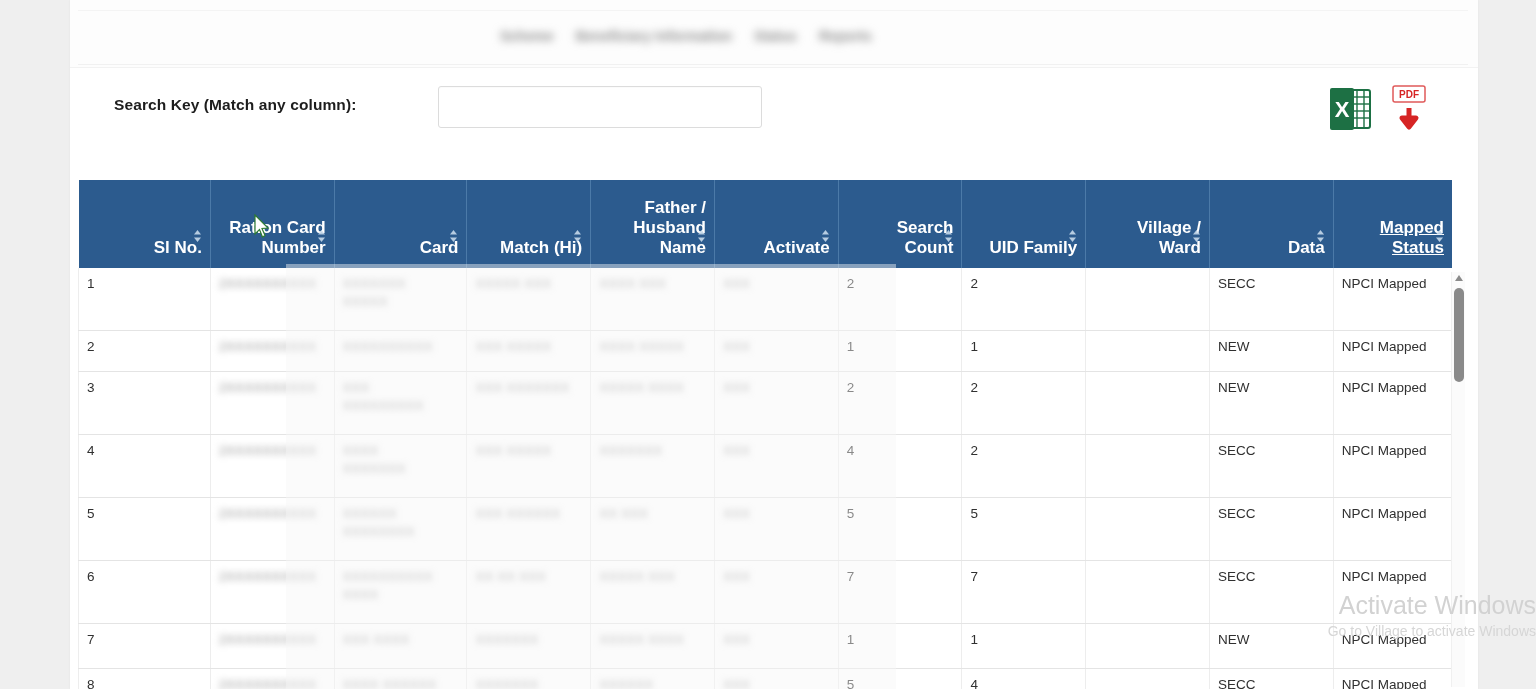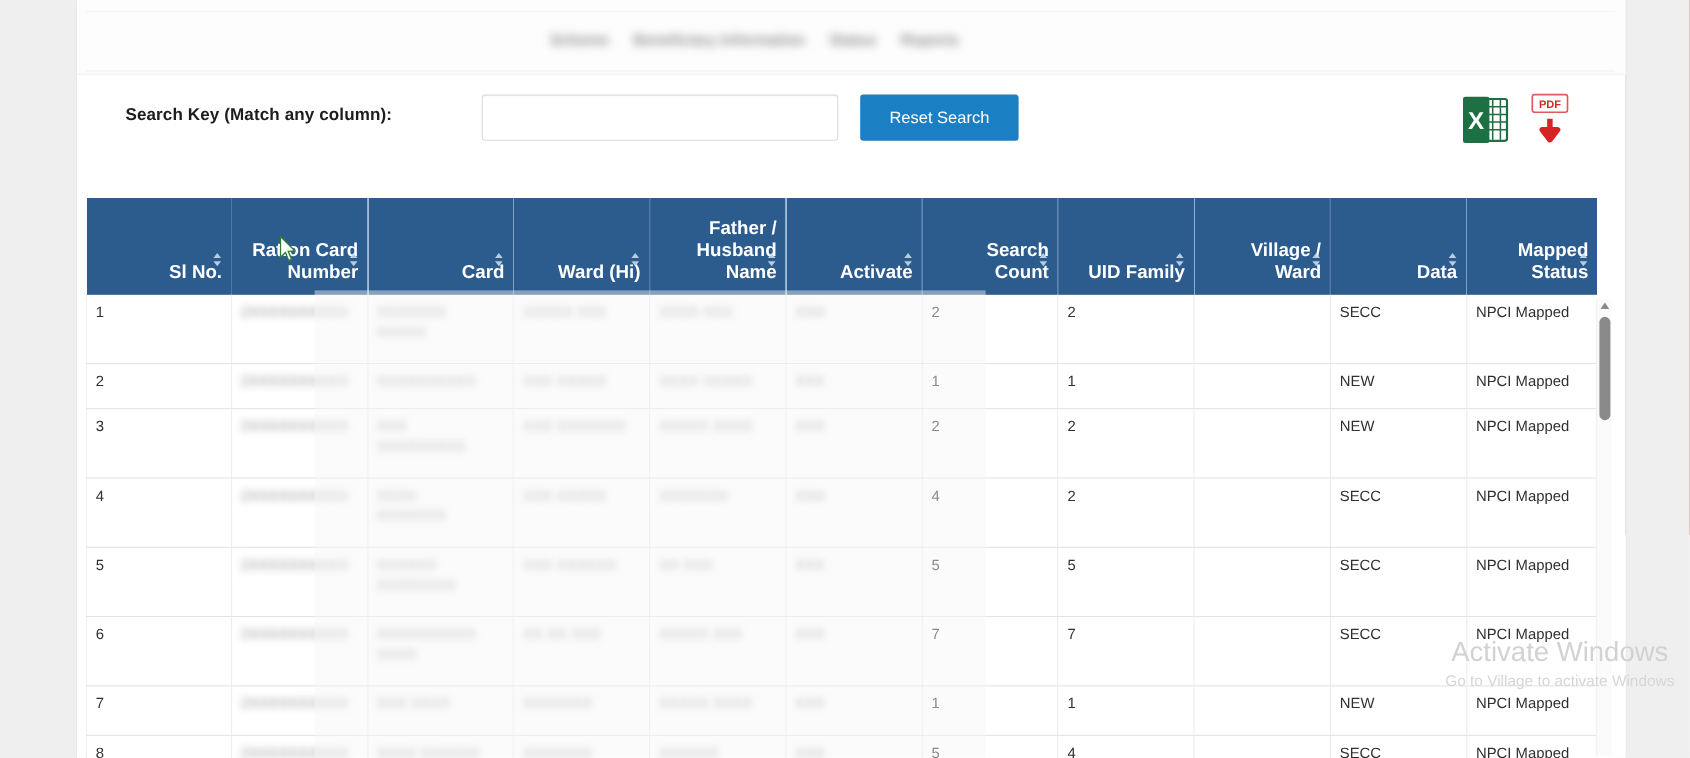--- a/index.html
+++ b/index.html
@@ -9,21 +9,21 @@
     width: 1536px; height: 689px;
     overflow: hidden;
     background: #efefef;
     font-family: "Liberation Sans", sans-serif;
   }
 
   #app {
     position: relative;
     width: 1536px;
     height: 486px;
-    background: #c2410c;
+    background: #0f766e;
   }
 
   
   .page-card {
     position: absolute;
     left: 70px;
     top: 0px;
     width: 1408px;
     height: 689px;
     background: #ffffff;
@@ -154,21 +154,21 @@
     font-size: 17px;
     font-weight: bold;
     text-align: right;
     vertical-align: bottom;
     padding: 8px 8px 10px 8px;
     height: 88px;
     border-right: 1px solid #4c7aa8;
     position: relative;
     line-height: 1.18;
   }
-  table.grid thead th:last-child { border-right: none; }
+  table.grid thead th:last-child { border-right: none; text-decoration: underline; }
   .sort-ico {
     position: absolute;
     right: 8px;
     bottom: 26px;
     width: 9px;
     height: 12px;
     opacity: 0.85;
   }
   table.grid tbody td {
     border-bottom: 1px solid #e4e4e4;
@@ -227,23 +227,23 @@
     width: 10px;
     height: 94px;
     background: #8a8a8a;
     border-radius: 5px;
   }
 
   
   .watermark {
     position: absolute;
     left: 1300px;
-    top: 580px;
+    top: 592px;
     width: 236px;
-    text-align: center;
+    text-align: right;
     pointer-events: none;
     user-select: none;
   }
   .wm-title {
     font-size: 25px;
     color: #d2d2d2;
     font-weight: 400;
     line-height: 1.1;
     white-space: nowrap;
   }
@@ -296,21 +296,20 @@
         <span class="nav-blur">Status</span>
         <span class="nav-blur">Reports</span>
       </div>
     </div>
 
     <div class="searchbar">
       <div class="search-label">Search Key (Match any column):</div>
 
       <input class="search-input" type="text" placeholder="" style="">
 
-      <button class="reset-btn">Reset Search</button>
 
       <div class="export-wrap">
         <span title="Export to Excel">
           <svg class="xls-icon" viewBox="0 0 46 48" xmlns="http://www.w3.org/2000/svg">
             <rect x="16" y="5" width="26" height="38" rx="2" fill="#ffffff" stroke="#1d7044" stroke-width="2"></rect>
             <line x1="22" y1="12" x2="42" y2="12" stroke="#1d7044" stroke-width="1.4"></line>
             <line x1="22" y1="19" x2="42" y2="19" stroke="#1d7044" stroke-width="1.4"></line>
             <line x1="22" y1="26" x2="42" y2="26" stroke="#1d7044" stroke-width="1.4"></line>
             <line x1="22" y1="33" x2="42" y2="33" stroke="#1d7044" stroke-width="1.4"></line>
             <line x1="29" y1="6" x2="29" y2="42" stroke="#1d7044" stroke-width="1.4"></line>
@@ -362,21 +361,21 @@
                 </svg>
             </th>
             <th>
               <span>Card</span>
               <svg class="sort-ico" viewBox="0 0 9 12">
                   <path d="M4.5 0 L8 4.5 L1 4.5 Z" fill="#cfe0f0"></path>
                   <path d="M4.5 12 L1 7.5 L8 7.5 Z" fill="#cfe0f0"></path>
                 </svg>
             </th>
             <th>
-              <span>Ward (Hi)</span>
+              <span>Match (Hi)</span>
               <svg class="sort-ico" viewBox="0 0 9 12">
                   <path d="M4.5 0 L8 4.5 L1 4.5 Z" fill="#cfe0f0"></path>
                   <path d="M4.5 12 L1 7.5 L8 7.5 Z" fill="#cfe0f0"></path>
                 </svg>
             </th>
             <th>
               <span>Father / Husband Name</span>
               <svg class="sort-ico" viewBox="0 0 9 12">
                   <path d="M4.5 0 L8 4.5 L1 4.5 Z" fill="#cfe0f0"></path>
                   <path d="M4.5 12 L1 7.5 L8 7.5 Z" fill="#cfe0f0"></path>

